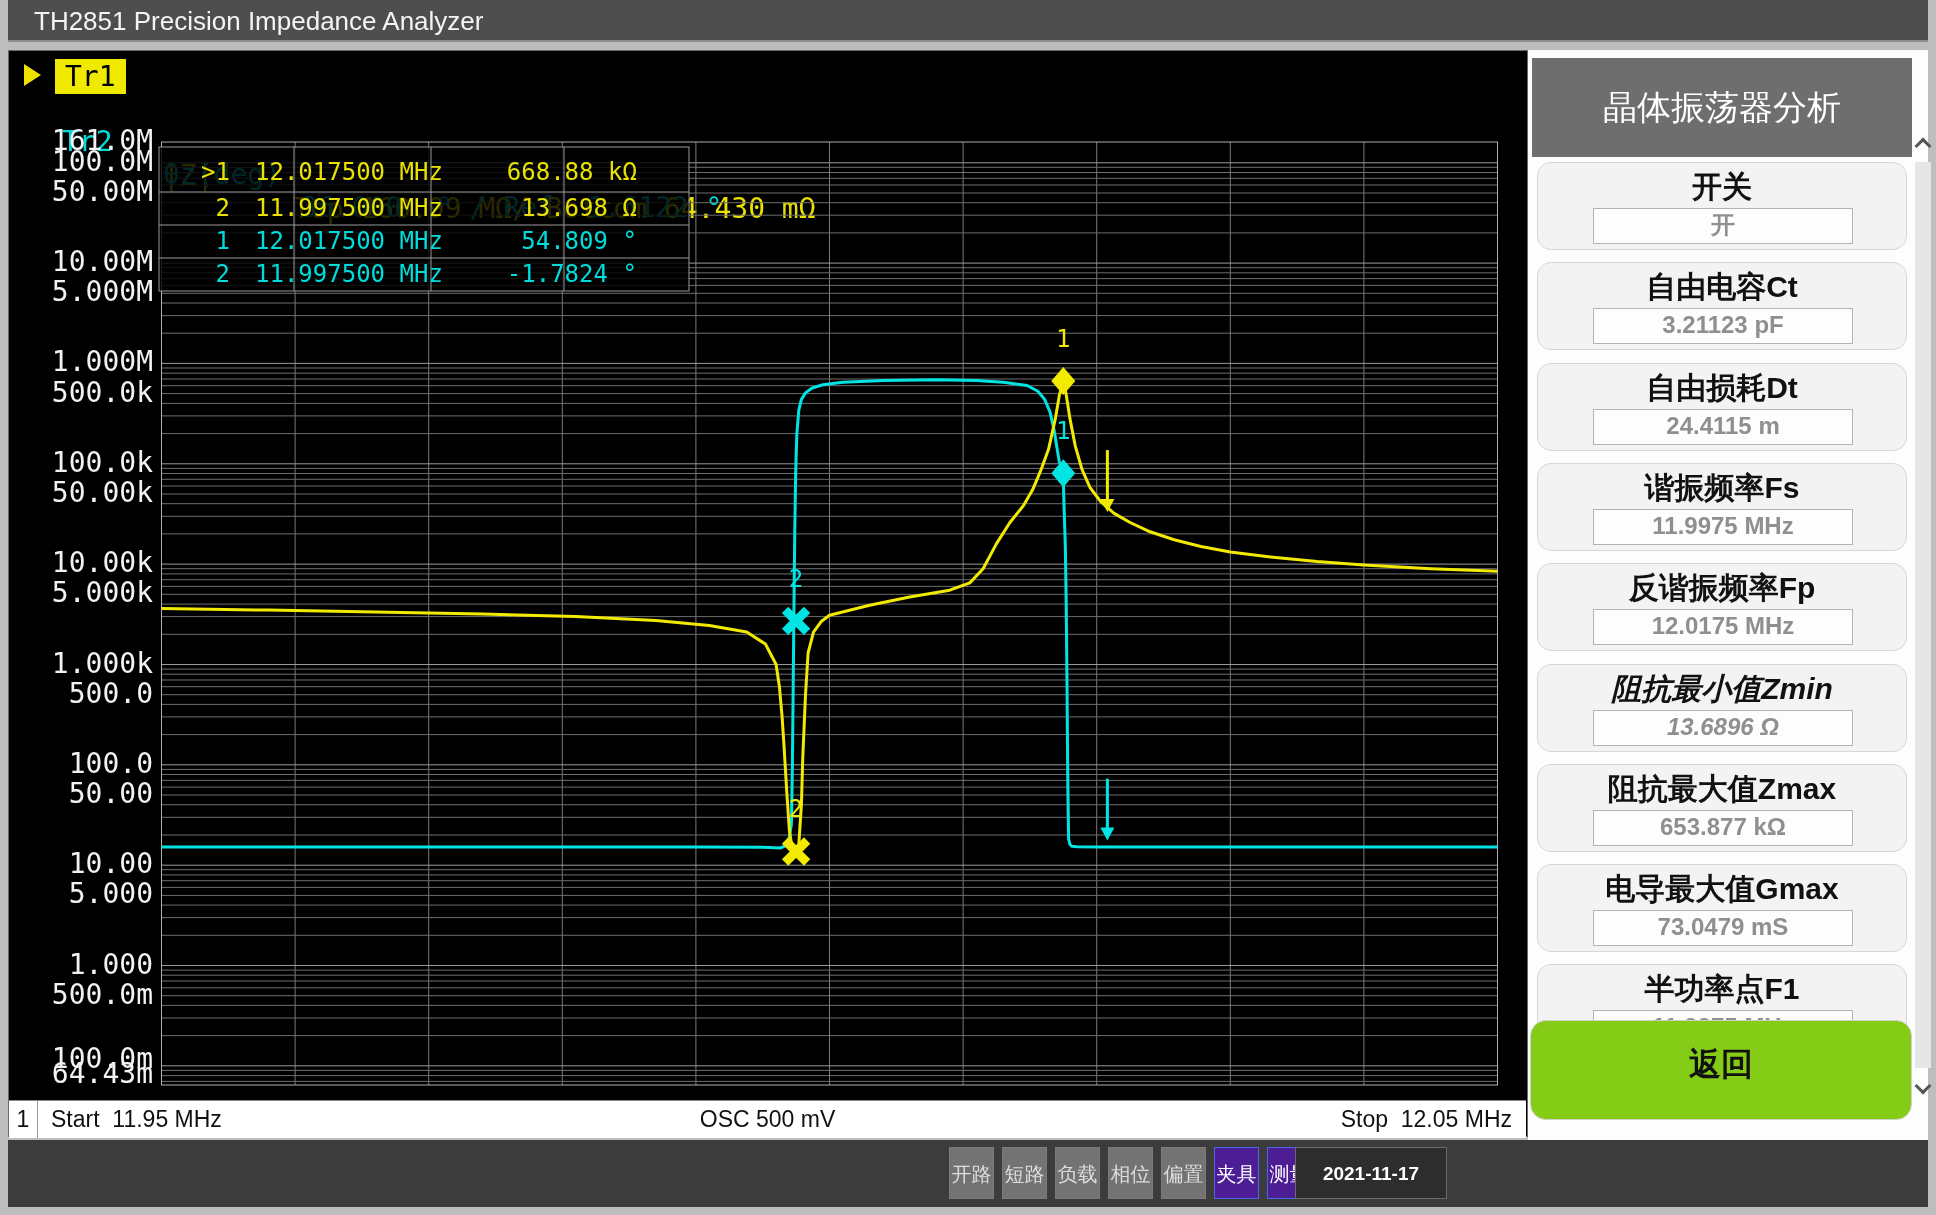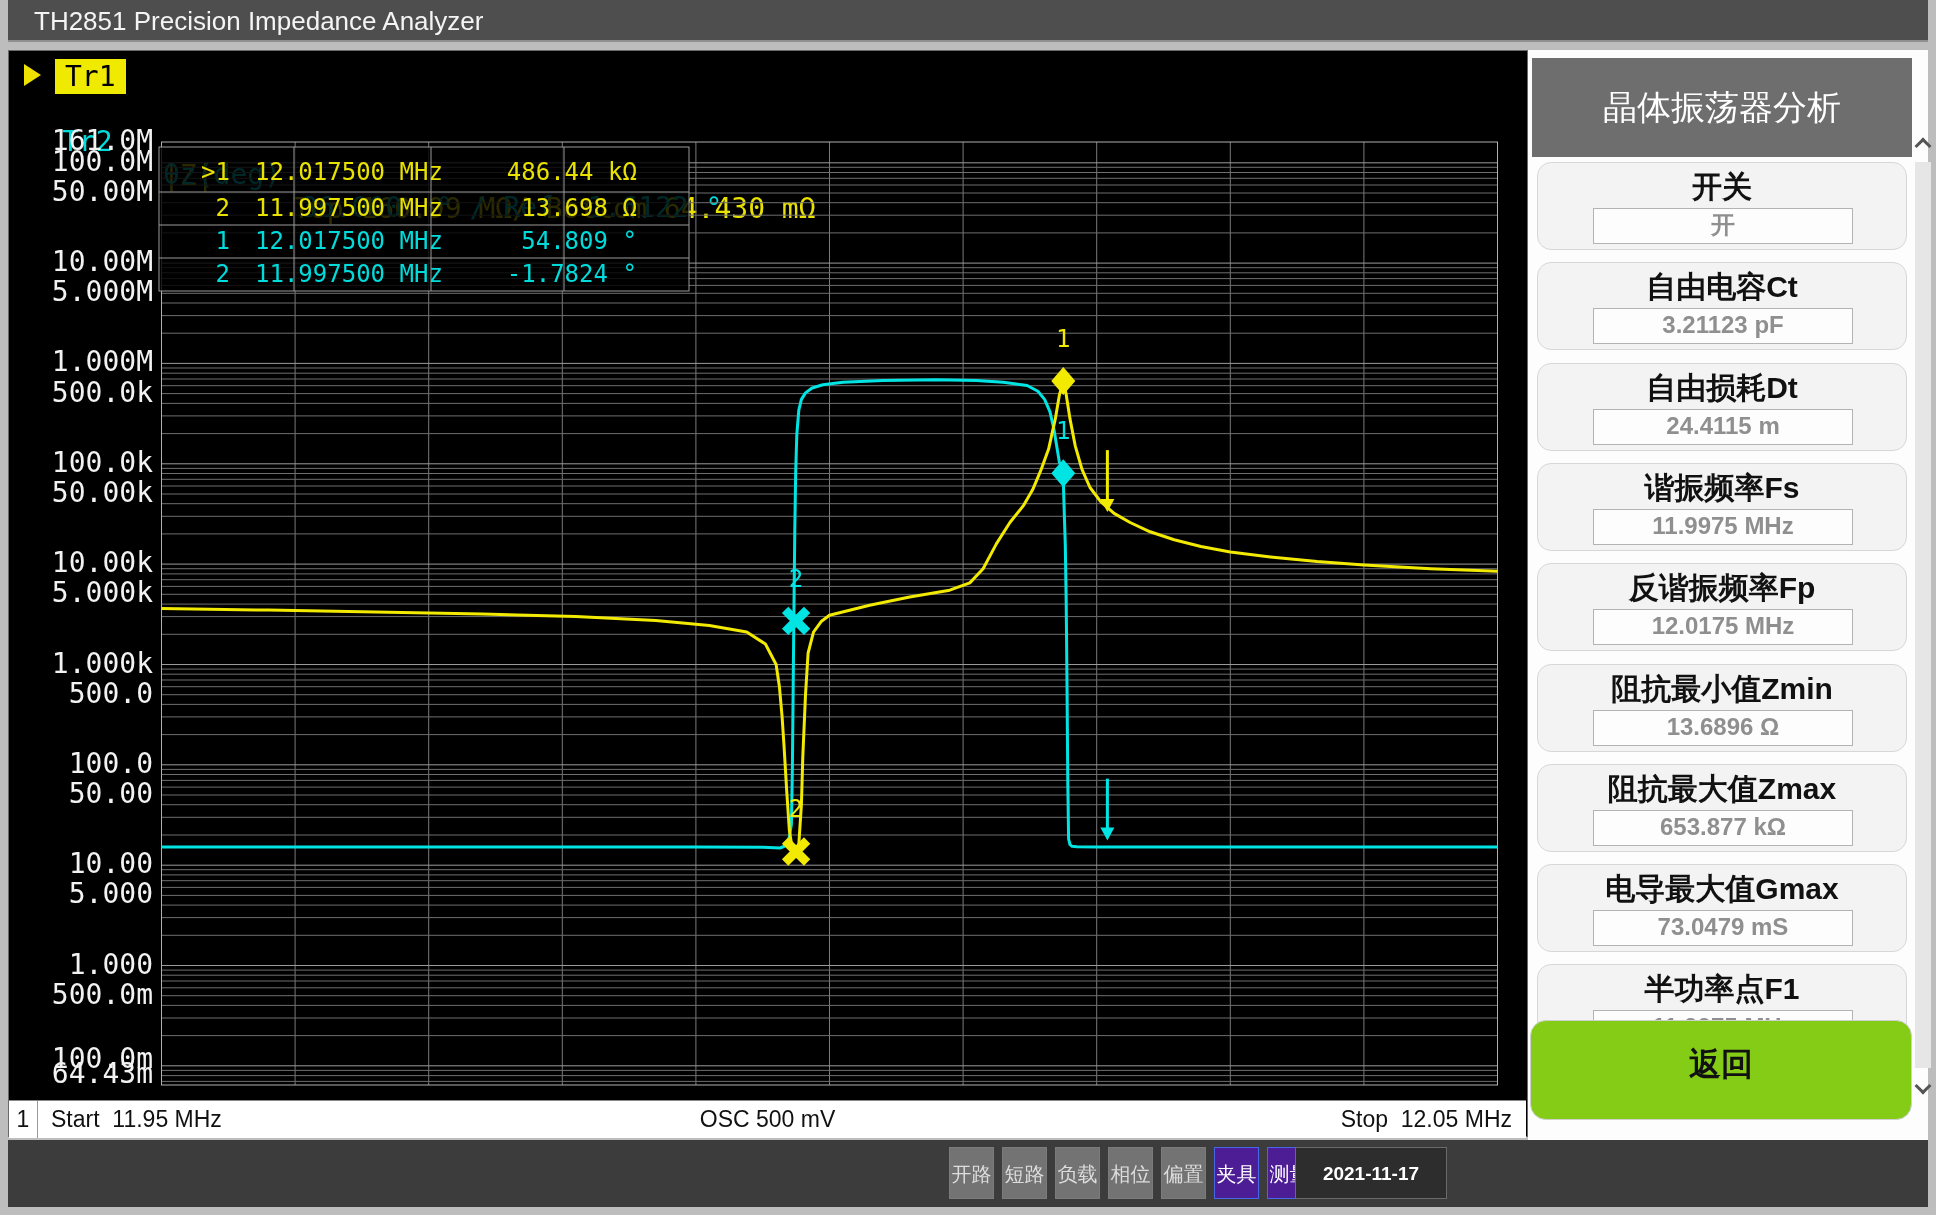--- a/index.html
+++ b/index.html
@@ -216,21 +216,21 @@
       <text x="153" y="803.0" text-anchor="end" fill="#f2f2f2" font-size="28" font-family="DejaVu Sans Mono, monospace">50.00</text>
       <text x="153" y="873.2" text-anchor="end" fill="#f2f2f2" font-size="28" font-family="DejaVu Sans Mono, monospace">10.00</text>
       <text x="153" y="903.4" text-anchor="end" fill="#f2f2f2" font-size="28" font-family="DejaVu Sans Mono, monospace">5.000</text>
       <text x="153" y="973.5" text-anchor="end" fill="#f2f2f2" font-size="28" font-family="DejaVu Sans Mono, monospace">1.000</text>
       <text x="153" y="1003.7" text-anchor="end" fill="#f2f2f2" font-size="28" font-family="DejaVu Sans Mono, monospace">500.0m</text>
       <text x="153" y="1067.8" text-anchor="end" fill="#f2f2f2" font-size="28" font-family="DejaVu Sans Mono, monospace">100.0m</text>
       <text x="153" y="1083.0" text-anchor="end" fill="#f2f2f2" font-size="28" font-family="DejaVu Sans Mono, monospace">64.43m</text>
     </svg>
 
   <div id="marker-rows">
-      <div class="abs mt-row mono yel" style="left: 165px; top: 158px;"><span class="mt-idx">&gt;1</span><span class="mt-frq">12.017500 MHz</span><span class="mt-val">486.44 kΩ</span></div>
+      <div class="abs mt-row mono yel" style="left: 165px; top: 158px;"><span class="mt-idx">&gt;1</span><span class="mt-frq">12.017500 MHz</span><span class="mt-val">668.88 kΩ</span></div>
       <div class="abs mt-row mono yel" style="left: 165px; top: 194px;"><span class="mt-idx"> 2</span><span class="mt-frq">11.997500 MHz</span><span class="mt-val">13.698 Ω</span></div>
       <div class="abs mt-row mono cyn" style="left: 165px; top: 227px;"><span class="mt-idx"> 1</span><span class="mt-frq">12.017500 MHz</span><span class="mt-val">54.809 °</span></div>
       <div class="abs mt-row mono cyn" style="left: 165px; top: 260px;"><span class="mt-idx"> 2</span><span class="mt-frq">11.997500 MHz</span><span class="mt-val">-1.7824 °</span></div>
     </div>
 
   <div id="statusbar" class="abs">
     <div id="status-point" class="abs">1</div>
     <span class="abs" style="left:42px;white-space:pre;">Start  11.95 MHz</span>
     <span class="abs" style="left:0;width:100%;text-align:center;">OSC 500 mV</span>
     <span class="abs" style="right:14px;white-space:pre;">Stop  12.05 MHz</span>
@@ -252,21 +252,21 @@
           <div class="card-value">24.4115 m</div>
         </div>
         <div class="abs card" style="top: 413px;">
           <div class="card-title">谐振频率Fs</div>
           <div class="card-value">11.9975 MHz</div>
         </div>
         <div class="abs card" style="top: 513px;">
           <div class="card-title">反谐振频率Fp</div>
           <div class="card-value">12.0175 MHz</div>
         </div>
-        <div class="abs card" style="top: 614px;">
+        <div class="abs card" style="top: 614px; font-style: italic;">
           <div class="card-title">阻抗最小值Zmin</div>
           <div class="card-value">13.6896 Ω</div>
         </div>
         <div class="abs card" style="top: 714px;">
           <div class="card-title">阻抗最大值Zmax</div>
           <div class="card-value">653.877 kΩ</div>
         </div>
         <div class="abs card" style="top: 814px;">
           <div class="card-title">电导最大值Gmax</div>
           <div class="card-value">73.0479 mS</div>

